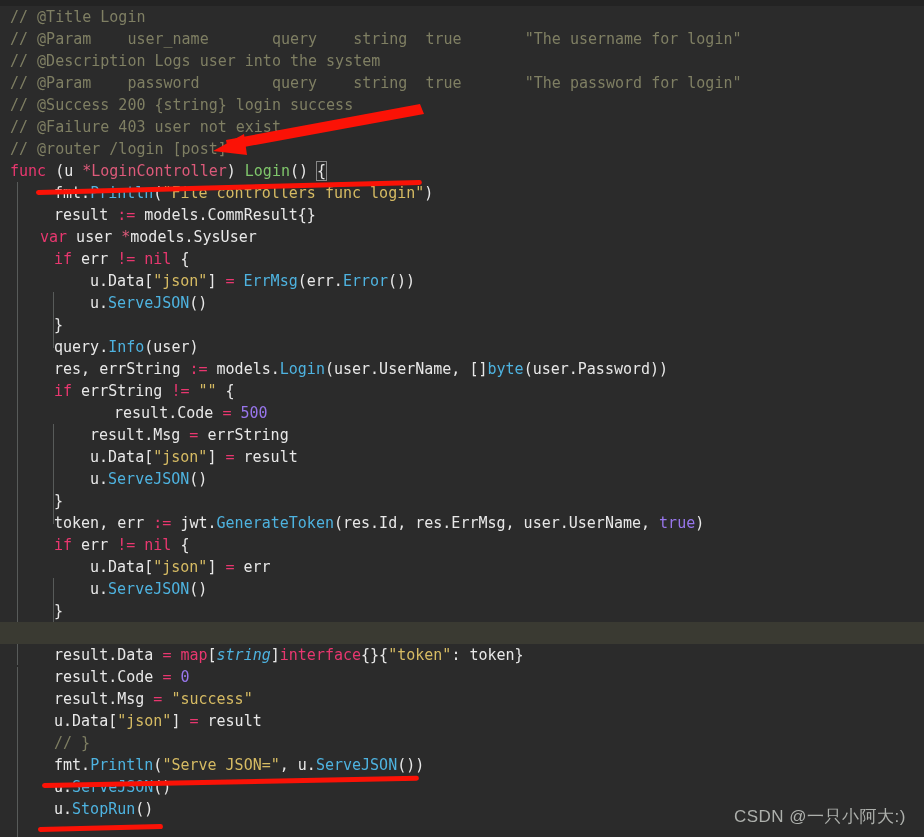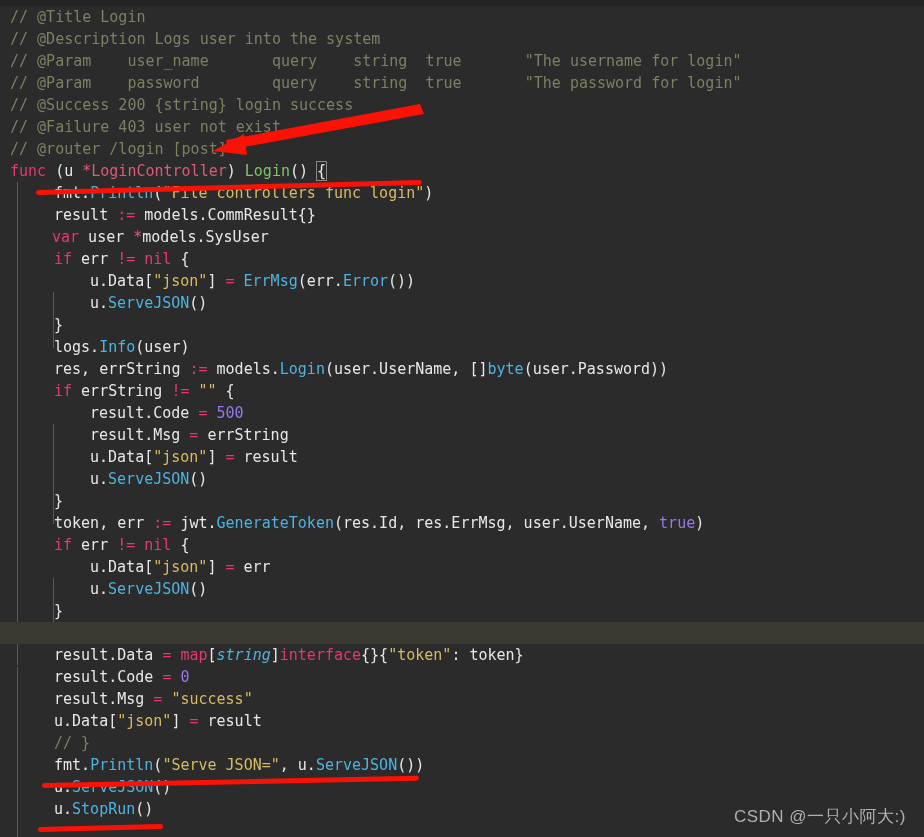--- a/index.html
+++ b/index.html
@@ -100,56 +100,56 @@
   <div class="code-area">
 
     <div class="guide" style="left:17px; top:176px; height:483px;"></div>
     <div class="guide" style="left:17px; top:661px; height:176px;"></div>
     <div class="guide" style="left:53px; top:286px; height:56px;"></div>
     <div class="guide" style="left:53px; top:418px; height:100px;"></div>
     <div class="guide" style="left:53px; top:572px; height:56px;"></div>
 
     <div class="line"><span class="c-comment">// @Title Login</span></div>
 
+    <div class="line"><span class="c-comment">// @Param    user_name       query    string  true       "The username for login"</span></div>
+
     <div class="line"><span class="c-comment">// @Description Logs user into the system</span></div>
 
-    <div class="line"><span class="c-comment">// @Param    user_name       query    string  true       "The username for login"</span></div>
-
     <div class="line"><span class="c-comment">// @Param    password        query    string  true       "The password for login"</span></div>
 
     <div class="line"><span class="c-comment">// @Success 200 {string} login success</span></div>
 
     <div class="line"><span class="c-comment">// @Failure 403 user not exist</span></div>
 
     <div class="line"><span class="c-comment">// @router /login [post]</span></div>
 
     <div class="line" title="func (u *LoginController) Login() {"><span class="c-kw2">func</span><span class="c-plain"> (u </span><span class="c-type">*LoginController</span><span class="c-plain">) </span><span class="c-fn">Login</span><span class="c-plain">() </span><span class="c-brace-hl">{</span></div>
 
     <div class="line" style="padding-left:54px;"><span class="c-plain">fmt.</span><span class="c-call">Println</span><span class="c-plain">(</span><span class="c-str">"File controllers func login"</span><span class="c-plain">)</span></div>
 
     <div class="line" style="padding-left:54px;"><span class="c-plain">result </span><span class="c-op">:=</span><span class="c-plain"> models.CommResult{}</span></div>
 
-    <div class="line" style="padding-left:52px;"><span class="c-kw2">var</span><span class="c-plain"> user </span><span class="c-type">*</span><span class="c-plain">models.SysUser</span></div>
+    <div class="line" style="padding-left:40px;"><span class="c-kw2">var</span><span class="c-plain"> user </span><span class="c-type">*</span><span class="c-plain">models.SysUser</span></div>
 
 
     <div class="line" style="padding-left:54px;"><span class="c-kw2">if</span><span class="c-plain"> err </span><span class="c-op">!=</span><span class="c-plain"> </span><span class="c-kw2">nil</span><span class="c-plain"> {</span></div>
 
     <div class="line" style="padding-left:90px;"><span class="c-plain">u.Data[</span><span class="c-str">"json"</span><span class="c-plain">] </span><span class="c-op">=</span><span class="c-plain"> </span><span class="c-call">ErrMsg</span><span class="c-plain">(err.</span><span class="c-call">Error</span><span class="c-plain">())</span></div>
 
     <div class="line" style="padding-left:90px;"><span class="c-plain">u.</span><span class="c-call">ServeJSON</span><span class="c-plain">()</span></div>
 
     <div class="line" style="padding-left:54px;"><span class="c-plain">}</span></div>
 
-    <div class="line" style="padding-left:54px;"><span class="c-plain">logs.</span><span class="c-call">Info</span><span class="c-plain">(user)</span></div>
+    <div class="line" style="padding-left:54px;"><span class="c-plain">query.</span><span class="c-call">Info</span><span class="c-plain">(user)</span></div>
 
     <div class="line" style="padding-left:54px;"><span class="c-plain">res, errString </span><span class="c-op">:=</span><span class="c-plain"> models.</span><span class="c-call">Login</span><span class="c-plain">(user.UserName, []</span><span class="c-call">byte</span><span class="c-plain">(user.Password))</span></div>
 
     <div class="line" style="padding-left:54px;"><span class="c-kw2">if</span><span class="c-plain"> errString </span><span class="c-op">!=</span><span class="c-plain"> </span><span class="c-str">""</span><span class="c-plain"> {</span></div>
 
-    <div class="line" style="padding-left:90px;"><span class="c-plain">result.Code </span><span class="c-op">=</span><span class="c-plain"> </span><span class="c-num">500</span></div>
+    <div class="line" style="padding-left:90px;margin-left:24px;"><span class="c-plain">result.Code </span><span class="c-op">=</span><span class="c-plain"> </span><span class="c-num">500</span></div>
 
     <div class="line" style="padding-left:90px;"><span class="c-plain">result.Msg </span><span class="c-op">=</span><span class="c-plain"> errString</span></div>
 
     <div class="line" style="padding-left:90px;"><span class="c-plain">u.Data[</span><span class="c-str">"json"</span><span class="c-plain">] </span><span class="c-op">=</span><span class="c-plain"> result</span></div>
 
     <div class="line" style="padding-left:90px;"><span class="c-plain">u.</span><span class="c-call">ServeJSON</span><span class="c-plain">()</span></div>
 
     <div class="line" style="padding-left:54px;"><span class="c-plain">}</span></div>
 
     <div class="line" style="padding-left:54px;"><span class="c-plain">token, err </span><span class="c-op">:=</span><span class="c-plain"> jwt.</span><span class="c-call">GenerateToken</span><span class="c-plain">(res.Id, res.ErrMsg, user.UserName, </span><span class="c-num">true</span><span class="c-plain">)</span></div>

